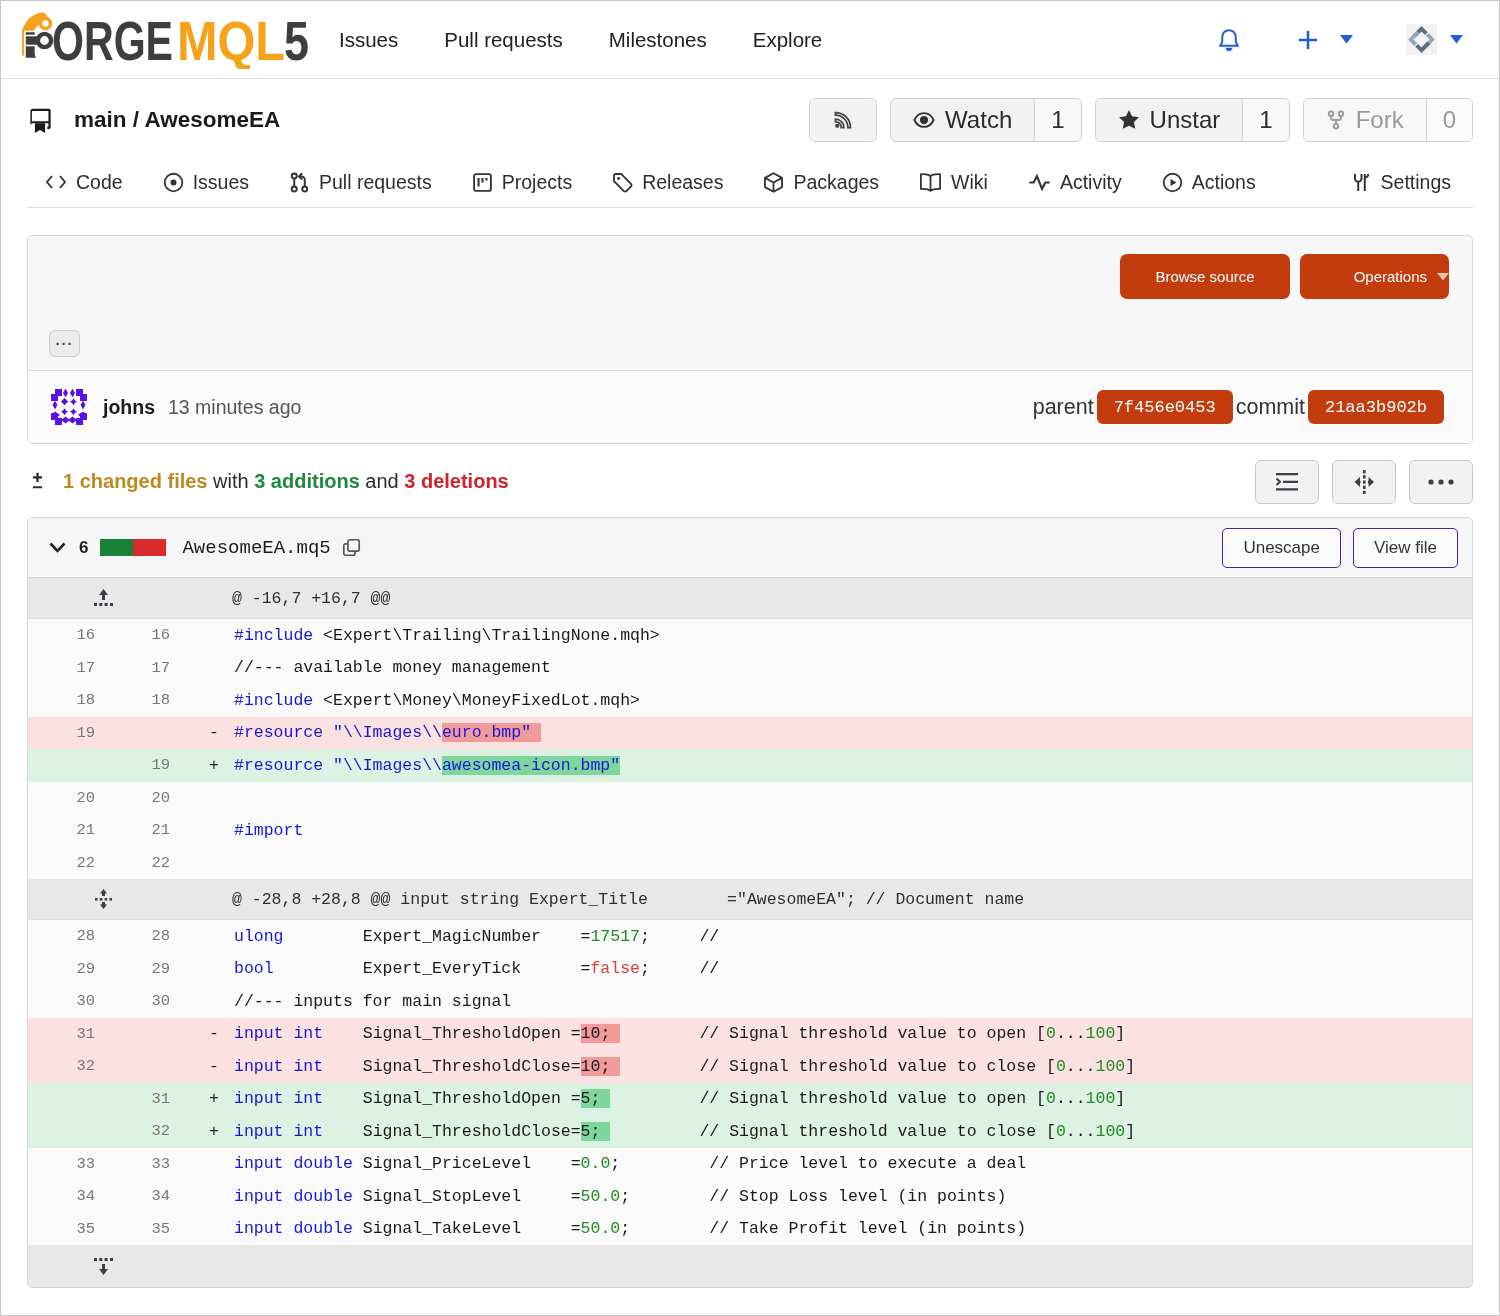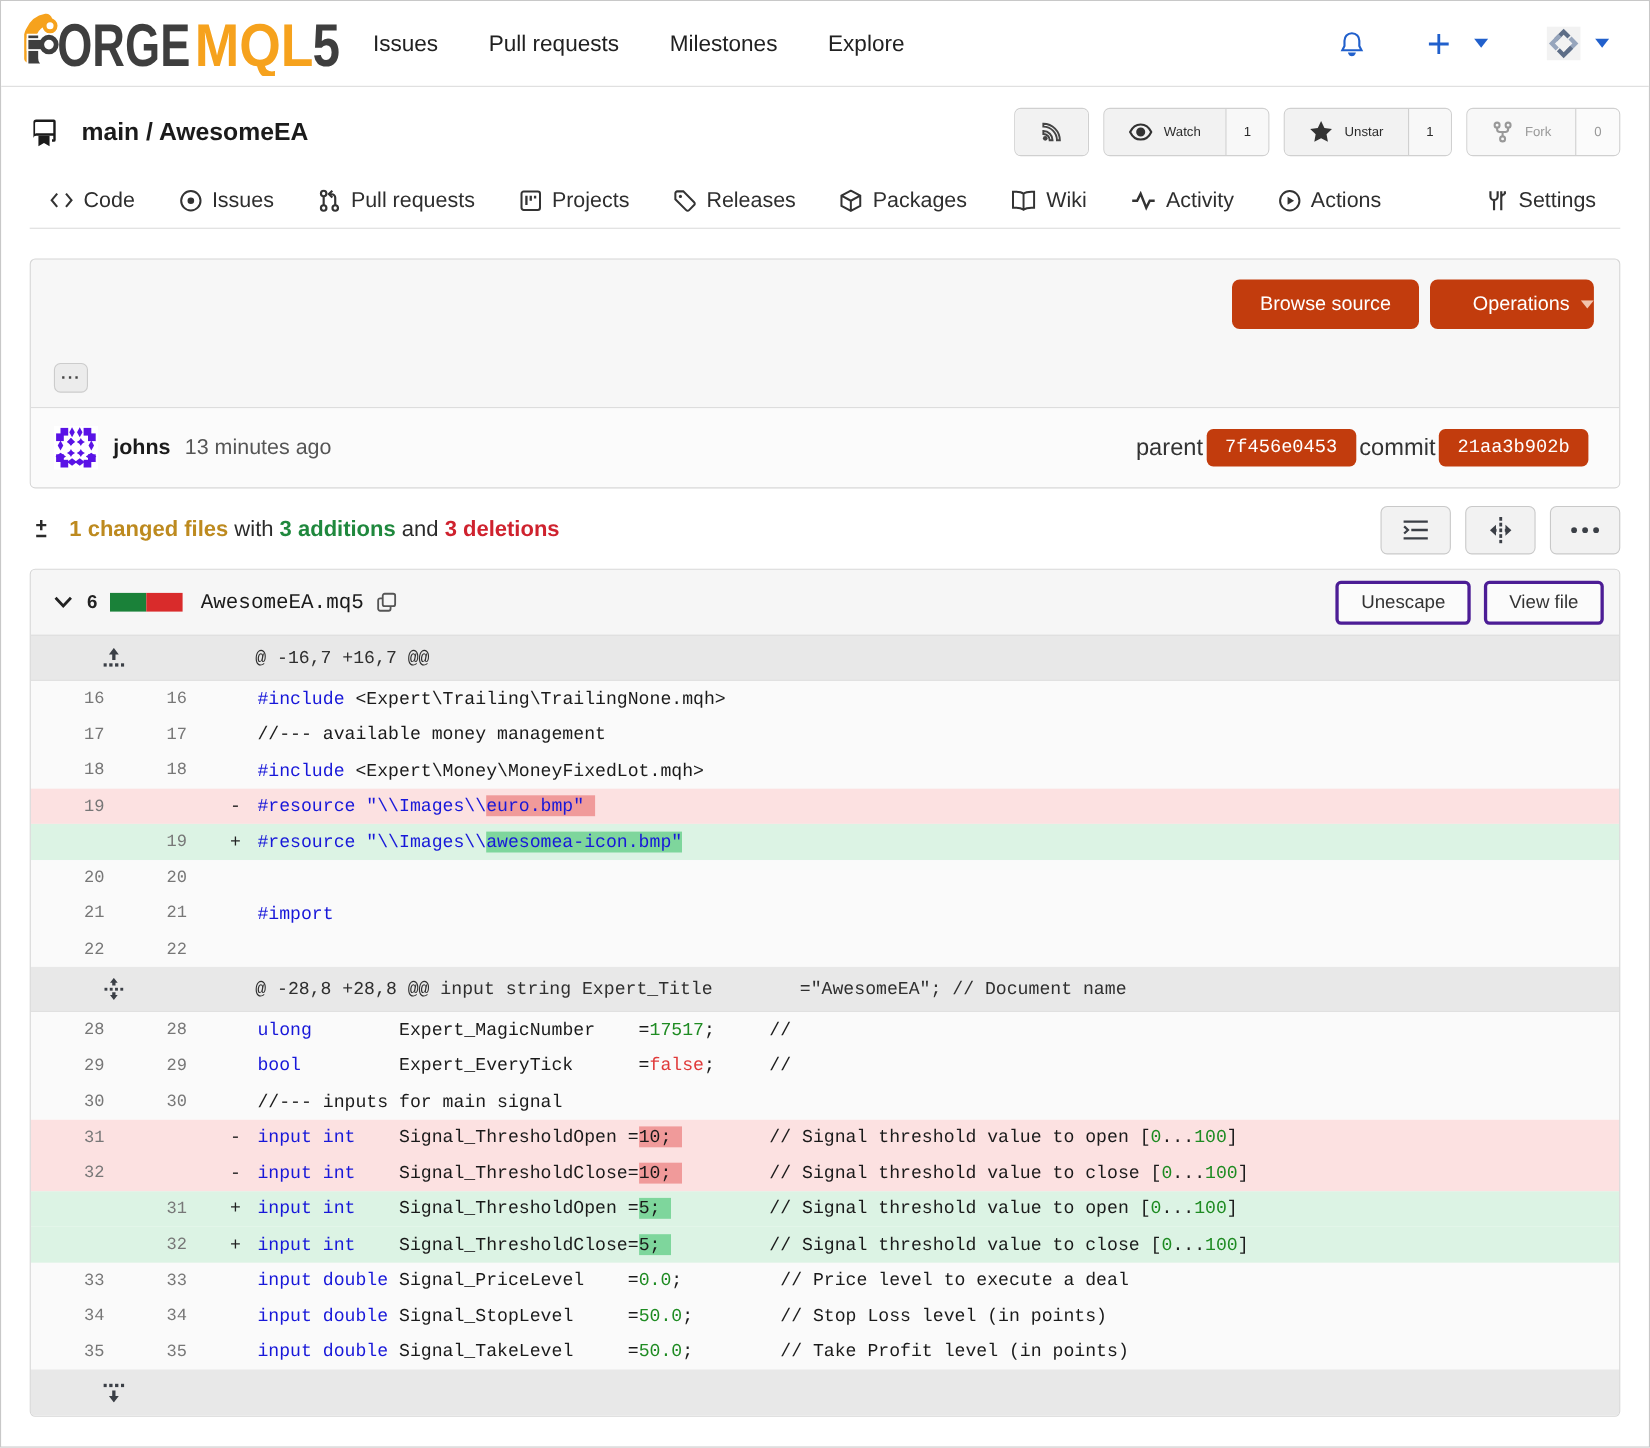--- a/index.html
+++ b/index.html
@@ -11,38 +11,38 @@
 .nav { height:78px; display:flex; align-items:center; border-bottom:1px solid #ddd; background:#fff; padding:0 26px 0 21px; }
 .logo { display:flex; align-items:center; height:58px; margin-right:25px; }
 .navlinks { display:flex; align-items:center; gap:46px; font-size:20.5px; color:#212121; margin-left:0px; }
 .nav-right { margin-left:auto; display:flex; align-items:center; margin-right:10px; }
 
 
 .repo-head { padding:18px 26px 0 26px; }
 .title-row { display:flex; align-items:center; height:46px; }
 .title-row .rname { font-size:22.5px; font-weight:bold; color:#1b1b1b; margin-left:20px; }
 .hdr-btns { margin-left:auto; display:flex; gap:13px; }
-.gbtn { display:flex; align-items:stretch; border:1px solid #d0d0d0; border-radius:6px; overflow:hidden; font-size:12px; color:#2b2b2b; height:44px; background:#f2f2f2; }
+.gbtn { display:flex; align-items:stretch; border:1px solid #d0d0d0; border-radius:6px; overflow:hidden; font-size:24px; color:#2b2b2b; height:44px; background:#f2f2f2; }
 .gbtn .lbl { display:flex; align-items:center; gap:10px; padding:0 22px; background:#f2f2f2; }
 .gbtn .cnt { display:flex; align-items:center; padding:0 16px; background:#f8f8f8; border-left:1px solid #d0d0d0; }
 .gbtn.disabled { color:#9a9a9a; background:#f8f8f8; }
 .gbtn.disabled .lbl { background:#f8f8f8; }
 .gbtn.disabled .cnt { background:#fbfbfb; }
 
 .tabs { display:flex; align-items:center; margin-top:14px; border-bottom:1px solid #ddd; height:51px; padding:0; }
 .tab { display:flex; align-items:center; gap:9px; font-size:19.5px; color:#2e2e2e; padding:0 20px; height:100%; }
 .tab:first-child { padding-left:18px; }
 .tab.right { margin-left:auto; padding-right:22px; }
 
 
 .content { padding:27px 26px 0 26px; }
 .commit-box { border:1px solid #d6d6d6; border-radius:5px; overflow:hidden; background:#f7f7f7; }
 .cb-head { position:relative; height:135px; border-bottom:1px solid #ddd; }
 .cb-btns { position:absolute; top:18px; right:23px; display:flex; gap:10px; }
-.rust-btn { background:#c23c0d; color:#fff; border:none; border-radius:7px; font-size:18px; font-family:"Liberation Sans",sans-serif; height:45px; padding:0; display:flex; align-items:center; gap:10px; white-space:nowrap; }
+.rust-btn { background:#c23c0d; color:#fff; border:none; border-radius:7px; font-size:15px; font-family:"Liberation Sans",sans-serif; height:45px; padding:0; display:flex; align-items:center; gap:10px; white-space:nowrap; }
 .dots-btn { position:absolute; left:21px; bottom:13px; width:31px; height:27px; border:1px solid #ccc; border-radius:6px; background:#ececec; color:#444; display:flex; align-items:center; justify-content:center; font-size:15px; letter-spacing:1px; font-weight:bold; }
 .cb-author { display:flex; align-items:center; height:72px; padding:0 28px 0 21px; background:#fbfbfb; }
 .cb-author .uname { font-size:19.5px; font-weight:bold; margin-left:14px; color:#1b1b1b; }
 .cb-author .ago { font-size:19.5px; color:#555; margin-left:13px; }
 .cb-author .right { margin-left:auto; display:flex; align-items:center; gap:3px; }
 .cb-author .plabel { font-size:21.5px; color:#333; }
 .hash-btn { background:#c23c0d; color:#fff; border-radius:6px; height:34px; display:flex; align-items:center; padding:0 17px; font-family:"Liberation Mono",monospace; font-size:17px; }
 
 
 .stats-row { display:flex; align-items:center; margin-top:0; height:67px; padding-top:8px; }
@@ -55,21 +55,21 @@
 
 
 .diff-box { border:1px solid #d6d6d6; border-radius:5px; overflow:hidden; margin-top:6px; background:#fafafa; }
 .file-head { height:60px; background:#f6f6f6; border-bottom:1px solid #d8d8d8; display:flex; align-items:center; padding:0 14px; }
 .file-head .num { font-weight:bold; font-size:17px; margin-left:13px; color:#222; }
 .dbar { display:flex; width:66px; height:17px; margin-left:12px; }
 .dbar .g { background:#1a8139; width:33px; }
 .dbar .r { background:#d92b2b; width:33px; }
 .fname { font-family:"Liberation Mono",monospace; font-size:19px; color:#1b1b1b; margin-left:16px; }
 .fh-btns { margin-left:auto; display:flex; gap:12px; }
-.wbtn { height:40px; border:3px solid #4c1d95; border-radius:5px; background:#fbfbfb; font-size:17px; color:#333; padding:0 20px; display:flex; align-items:center; }
+.wbtn { height:40px; border:1px solid #4c1d95; border-radius:5px; background:#fbfbfb; font-size:17px; color:#333; padding:0 20px; display:flex; align-items:center; }
 
 .hunk { height:41px; background:#e8e8e8; display:flex; align-items:center; font-family:"Liberation Mono",monospace; font-size:16.5px; color:#2f2f2f; position:relative; border-bottom:1px solid #e0e0e0; }
 .hunk .txt { position:absolute; left:204px; white-space:pre; }
 .hunk .eicon { position:absolute; left:66px; top:50%; transform:translateY(-50%); }
 
 .drow { height:32.5px; display:flex; align-items:center; font-family:"Liberation Mono",monospace; font-size:16.5px; background:#fafafa; }
 .drow .n1 { width:67px; text-align:right; color:#777; font-size:15.5px; flex:none; }
 .drow .n2 { width:75px; text-align:right; color:#777; font-size:15.5px; flex:none; }
 .drow .mk { width:64px; padding-left:39px; color:#222; flex:none; }
 .drow .cd { white-space:pre; color:#1a1a1a; }

